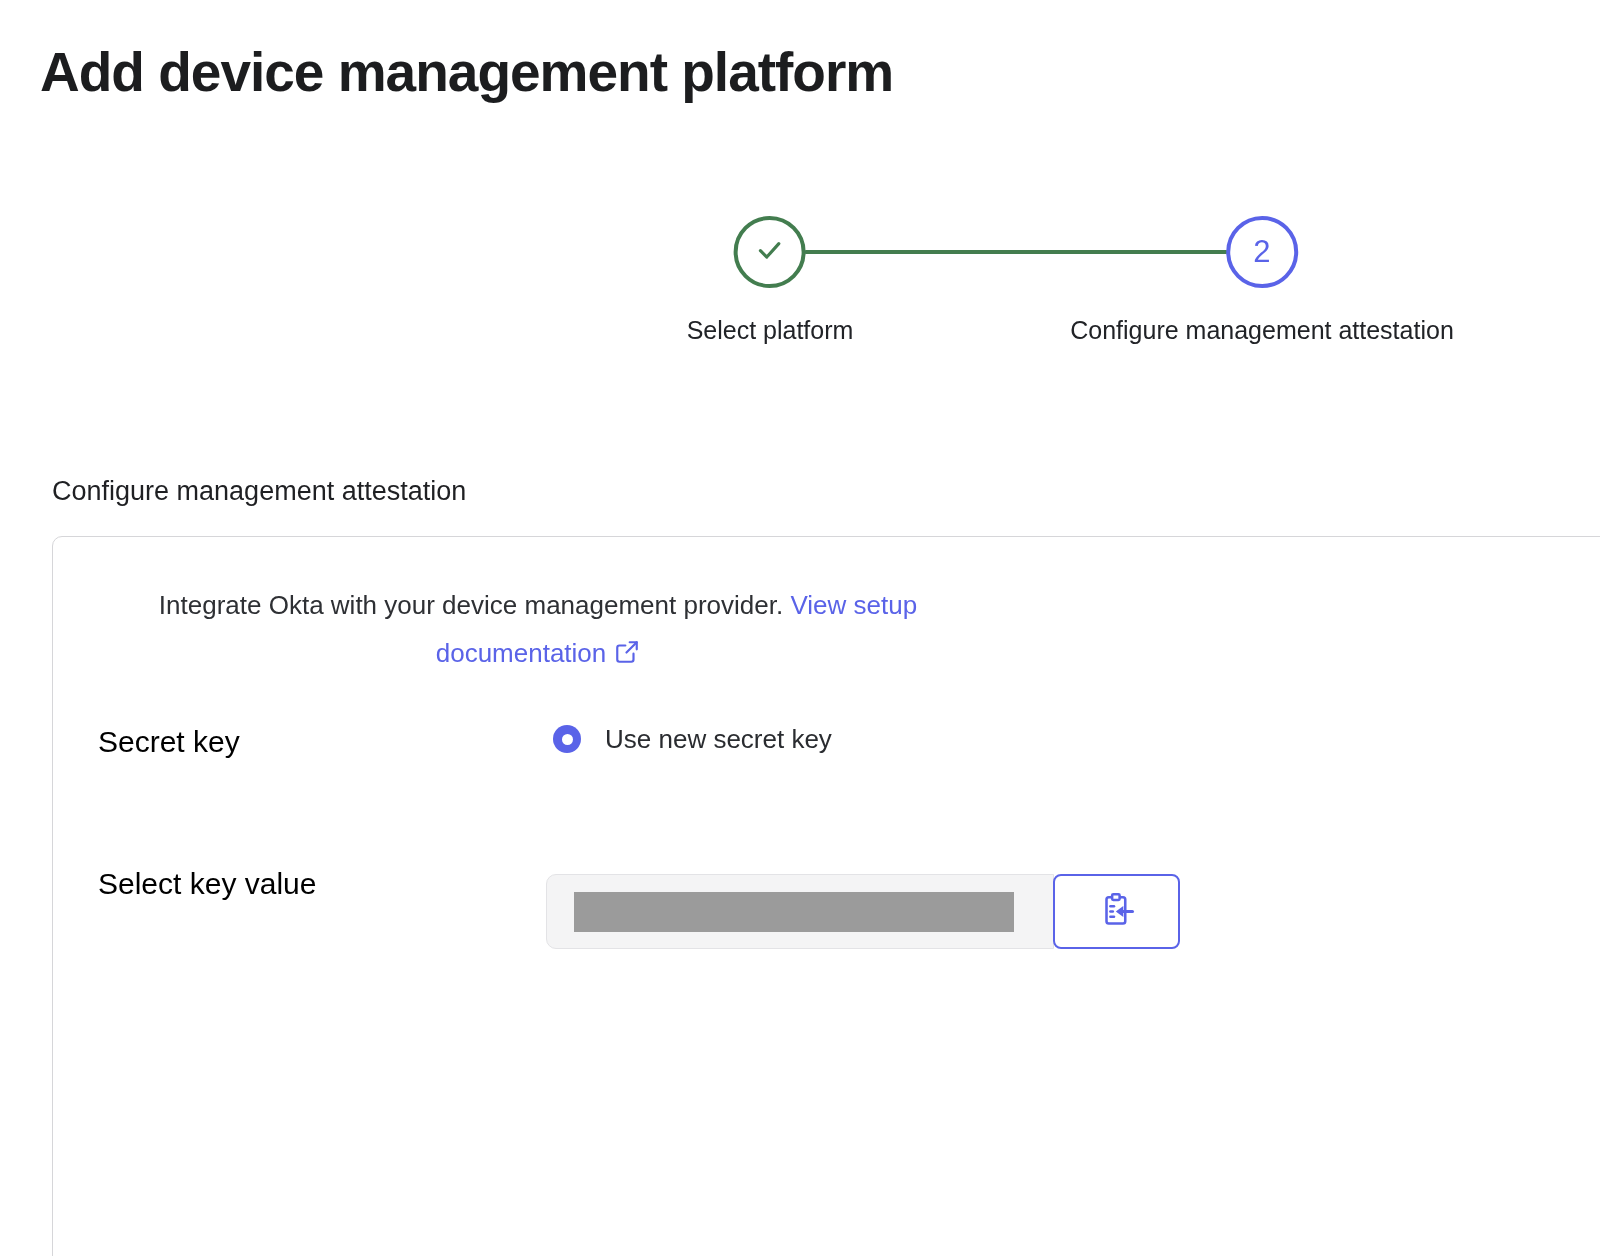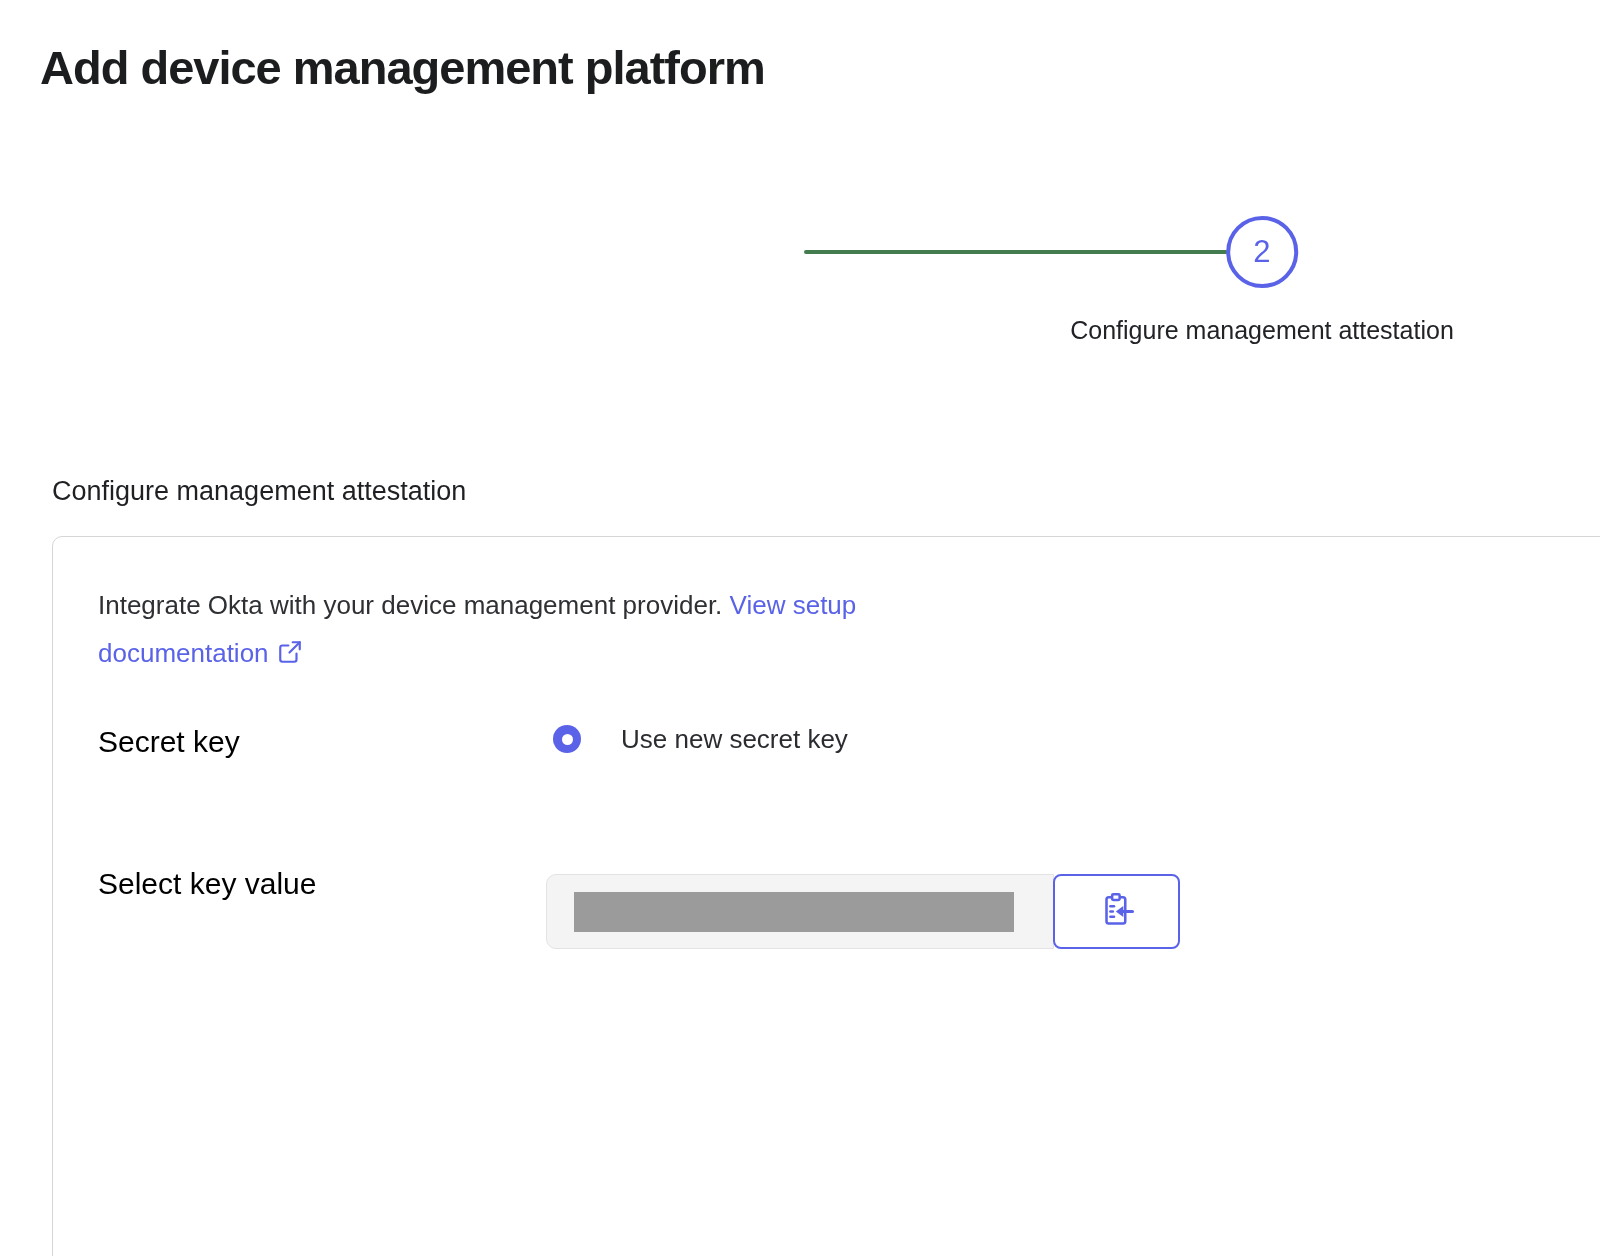--- a/index.html
+++ b/index.html
@@ -4,21 +4,21 @@
 <style>
   * { margin: 0; padding: 0; box-sizing: border-box; }
   html, body { width: 1600px; height: 1256px; overflow: hidden; background: #ffffff; }
   body { font-family: "Liberation Sans", sans-serif; color: #303236; position: relative; }
 
   .page { position: relative; width: 1600px; height: 1256px; }
 
   
   .page-title {
     position: absolute; left: 40px; top: 40px;
-    font-size: 47px; font-weight: 700; letter-spacing: -1px; color: #1c1d1f;
+    font-size: 55px; font-weight: 700; letter-spacing: -1px; color: #1c1d1f;
   }
 
   
   .stepper { position: absolute; left: 0; top: 0; width: 100%; height: 360px; }
   .stepper-connector {
     position: absolute; left: 804px; top: 250px; width: 424px; height: 4px;
     background: #437d4f; border-radius: 2px;
   }
   .step { position: absolute; transform: translateX(-50%); text-align: center; }
   .step-1 { left: 770px; top: 216px; }
@@ -42,34 +42,34 @@
   }
 
   
   .panel {
     position: absolute; left: 52px; top: 536px; width: 1580px; height: 760px;
     border: 1px solid #d6d6d9; border-radius: 10px; background: #fff;
   }
 
   .intro {
     position: absolute; left: 45px; top: 44px; width: 880px;
-    font-size: 26px; line-height: 48px; color: #2e3034;
+    font-size: 26px; line-height: 48px; color: #2e3034; text-align: center;
   }
   .link { color: #5a63e8; cursor: pointer; text-decoration: none; }
   .ext-icon { display: inline-block; vertical-align: -3px; margin-left: 8px; }
 
   .field-label {
     position: absolute; left: 45px; font-size: 30px; color: #000000; text-align: right;
   }
   .label-secret-key { top: 188px; }
   .label-secret-key-value { top: 330px; }
 
   
   .radio-group { position: absolute; left: 500px; top: 186px; }
-  .radio-row { display: flex; align-items: center; height: 32px; margin-bottom: 16px; cursor: pointer; gap: 16px; }
+  .radio-row { display: flex; align-items: center; height: 32px; margin-bottom: 16px; cursor: pointer; }
   .radio-dot {
     width: 28px; height: 28px; border-radius: 50%; flex: 0 0 auto;
     display: flex; align-items: center; justify-content: center;
   }
   .radio-dot.selected { background: #5a63e8; }
   .radio-dot.selected::after {
     content: ""; width: 11px; height: 11px; border-radius: 50%; background: #fff;
   }
   .radio-dot.unselected { border: 2.5px solid #c7c8cc; background: #fff; }
   .radio-label { margin-left: 24px; font-size: 26px; color: #2a2c30; }
@@ -100,20 +100,30 @@
 </head>
 <body>
 
 <div class="page">
 
   <h1 class="page-title">Add device management platform</h1>
 
   <div class="stepper">
     <div class="stepper-connector"></div>
 
+    <div class="step step-1">
+      <div class="step-circle complete">
+        <span class="step-icon">
+          <svg width="34" height="34" viewBox="0 0 24 24" fill="none" stroke="#437d4f" stroke-width="2.2" stroke-linecap="round" stroke-linejoin="round">
+            <polyline points="5.5 12.5 10 17 18.5 7.5"></polyline>
+          </svg>
+        </span>
+      </div>
+      <div class="step-label">Select platform</div>
+    </div>
 
     <div class="step step-2">
       <div class="step-circle current">
         <span class="step-number">2</span>
       </div>
       <div class="step-label">Configure management attestation</div>
     </div>
   </div>
 
   <div class="section-heading">Configure management attestation</div>

